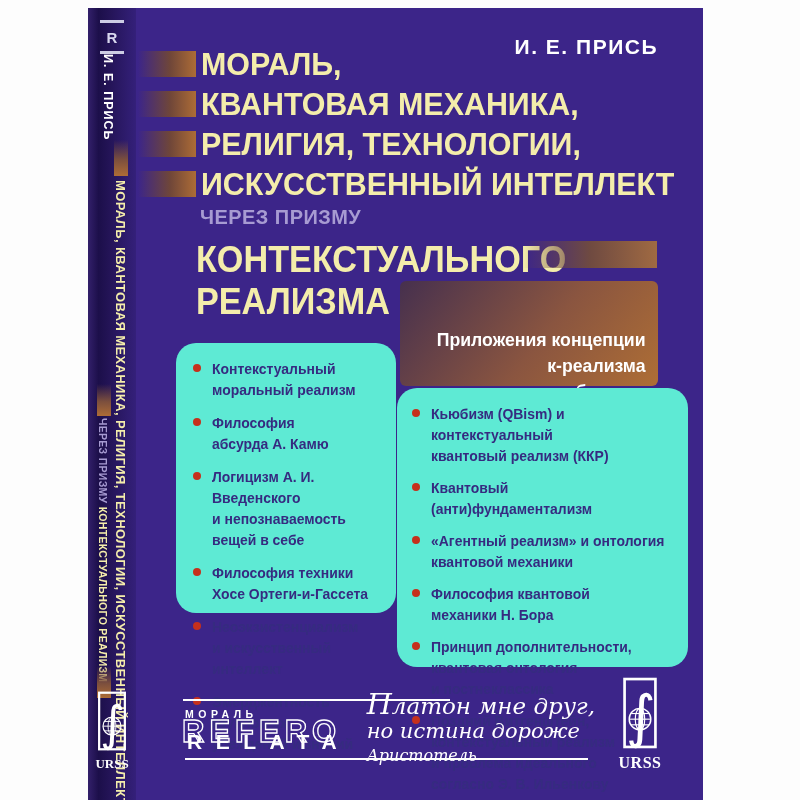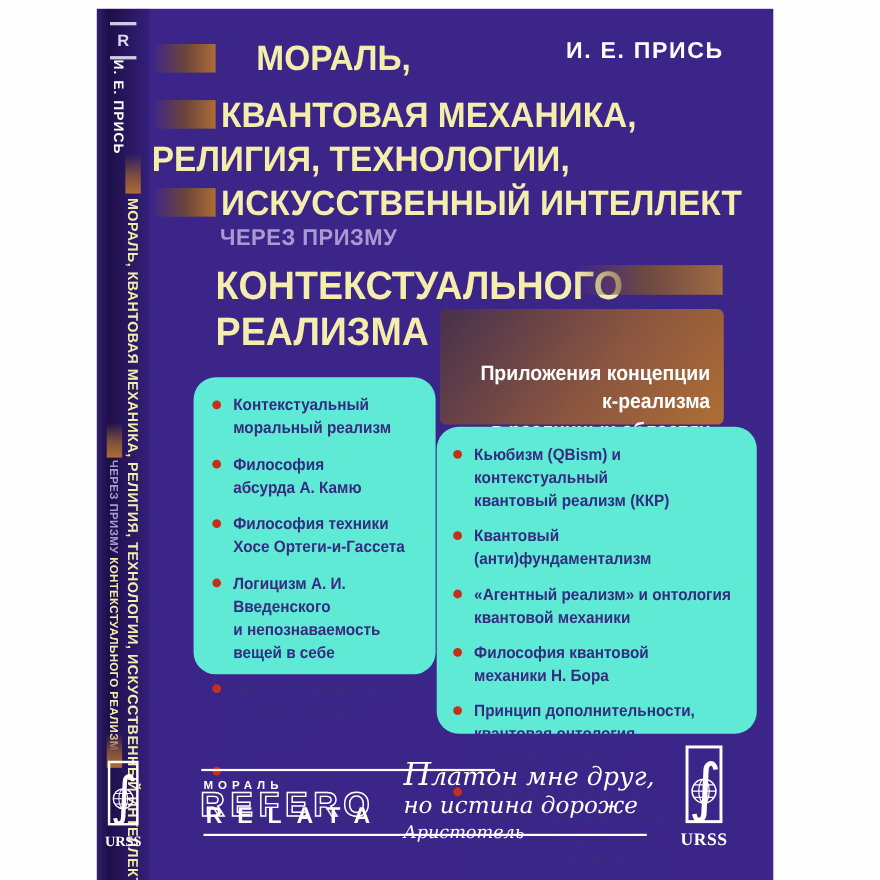--- a/index.html
+++ b/index.html
@@ -33,21 +33,21 @@
 
   
   .author{position:absolute;top:27px;right:45px;color:#ffffff;
           font-weight:bold;font-size:21px;letter-spacing:1.5px;}
   .title-row{position:absolute;left:50px;height:36px;display:flex;align-items:center;}
   .hbar{width:58px;height:26px;margin-right:5px;
         background:linear-gradient(90deg,rgba(60,37,137,0) 0%,#6f4639 55%,#ad6c36 100%);}
   .title-text{display:inline-block;color:#f4edab;font-weight:bold;font-size:32px;
               white-space:nowrap;transform:scaleX(0.95);transform-origin:left center;
               letter-spacing:0;}
-  .row0{top:27px;gap:32px;} .row1{top:78px;} .row2{top:118px;flex-direction:column;} .row3{top:158px;}
+  .row0{top:38px;} .row1{top:78px;} .row2{top:118px;} .row3{top:158px;}
   .prefix{position:absolute;left:112px;top:197px;color:#a79bd2;font-weight:bold;
           font-size:21px;letter-spacing:0.5px;transform:scaleX(0.95);transform-origin:left center;}
   .subtitle{position:absolute;left:108px;top:231px;color:#f4edab;font-weight:bold;
             font-size:36px;line-height:42px;transform:scaleX(0.95);transform-origin:left top;
             white-space:pre-line;}
   .hbar-right{position:absolute;left:435px;top:233px;width:134px;height:27px;
               background:linear-gradient(90deg,rgba(60,37,137,0) 0%,#6f4a41 50%,#a06a42 100%);}
 
   
   .info-box{position:absolute;left:312px;top:273px;width:258px;height:105px;
@@ -159,28 +159,28 @@
           <span class="topic-text">Контекстуальный
 моральный реализм</span>
           </li>
         <li>
           <span class="dot"></span>
           <span class="topic-text">Философия
 абсурда А. Камю</span>
           </li>
         <li>
           <span class="dot"></span>
-          <span class="topic-text">Философия техники
-Хосе Ортеги-и-Гассета</span>
-          </li>
-        <li>
-          <span class="dot"></span>
           <span class="topic-text">Логицизм А. И. Введенского
 и непознаваемость
 вещей в себе</span>
+          </li>
+        <li>
+          <span class="dot"></span>
+          <span class="topic-text">Философия техники
+Хосе Ортеги-и-Гассета</span>
           </li>
         <li>
           <span class="dot"></span>
           <span class="topic-text">Неоэкзистенциализм
 и искусственный интеллект</span>
           </li>
         <li>
           <span class="dot"></span>
           <span class="topic-text">Эмерджентность групповых
 убеждений и знаний</span>

